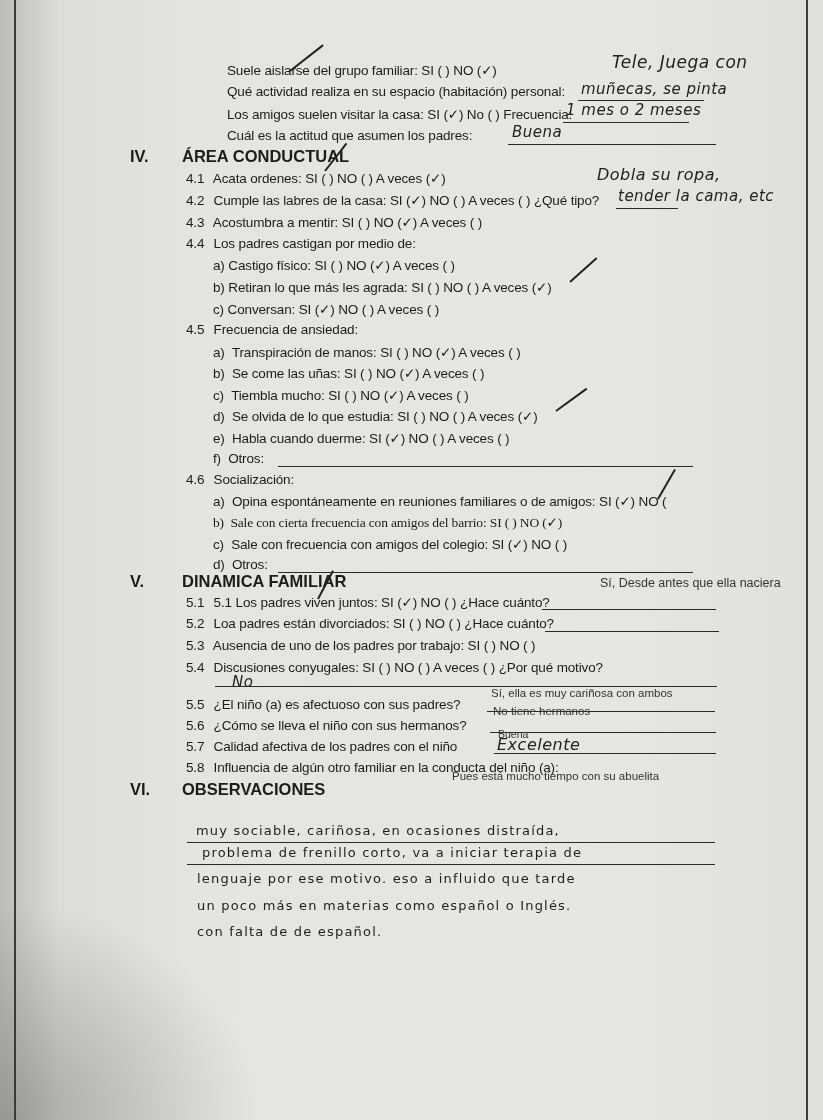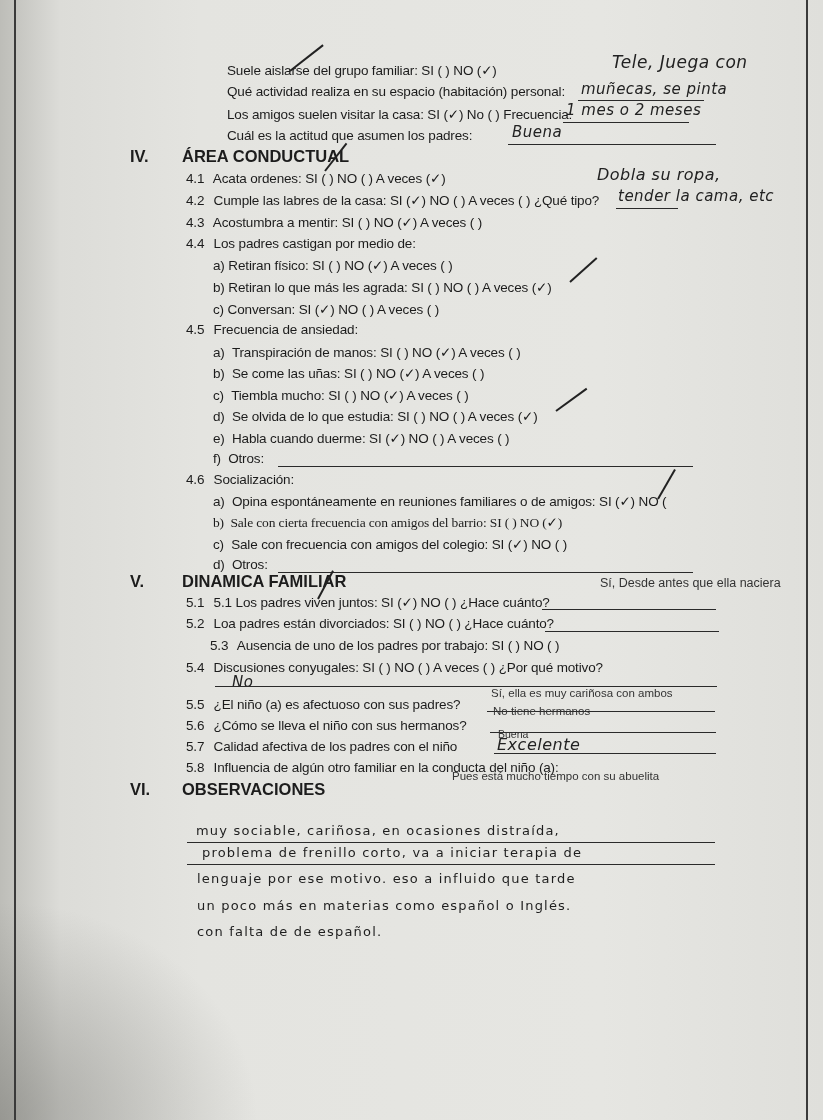--- a/index.html
+++ b/index.html
@@ -50,21 +50,21 @@
   <div class="ln" style="left:186px;top:170px;"><span class="num">4.1</span> <span>Acata ordenes: SI ( ) NO ( ) A veces (✓)</span></div>
   <div class="check" style="left:325px;top:170px;transform:rotate(-52deg);width:35px;"></div>
 
   <div class="hw" style="left:597px;top:165px;font-size:16px;">Dobla su ropa,</div>
   <div class="ln" style="left:186px;top:192px;"><span class="num">4.2</span> <span>Cumple las labres de la casa: SI (✓) NO ( ) A veces ( ) ¿Qué tipo?</span></div>
   <div class="uline" style="left:616px;top:208px;width:62px;"></div>
   <div class="hw" style="left:618px;top:187px;">tender la cama, etc</div>
 
   <div class="ln" style="left:186px;top:214px;"><span class="num">4.3</span> <span>Acostumbra a mentir: SI ( ) NO (✓) A veces ( )</span></div>
   <div class="ln" style="left:186px;top:236px;"><span class="num">4.4</span> <span>Los padres castigan por medio de:</span></div>
-  <div class="ln" style="left:213px;top:257px;"><span>a)</span> <span>Retiran físico: SI ( ) NO (✓) A veces ( )</span></div>
+  <div class="ln" style="left:213px;top:257px;"><span>a)</span> <span>Castigo físico: SI ( ) NO (✓) A veces ( )</span></div>
   <div class="ln" style="left:213px;top:279px;"><span>b)</span> <span>Retiran lo que más les agrada: SI ( ) NO ( ) A veces (✓)</span></div>
   <div class="check" style="left:570px;top:281px;transform:rotate(-42deg);width:36px;"></div>
   <div class="ln" style="left:213px;top:301px;"><span>c)</span> <span>Conversan: SI (✓) NO ( ) A veces ( )</span></div>
 
   <div class="ln" style="left:186px;top:322px;"><span class="num">4.5</span> <span>Frecuencia de ansiedad:</span></div>
   <div class="ln" style="left:213px;top:344px;"><span>a)</span>&nbsp;&nbsp;<span>Transpiración de manos: SI ( ) NO (✓) A veces ( )</span></div>
   <div class="ln" style="left:213px;top:365px;"><span>b)</span>&nbsp;&nbsp;<span>Se come las uñas: SI ( ) NO (✓) A veces ( )</span></div>
   <div class="ln" style="left:213px;top:387px;"><span>c)</span>&nbsp;&nbsp;<span>Tiembla mucho: SI ( ) NO (✓) A veces ( )</span></div>
   <div class="ln" style="left:213px;top:408px;"><span>d)</span>&nbsp;&nbsp;<span>Se olvida de lo que estudia: SI ( ) NO ( ) A veces (✓)</span></div>
   <div class="check" style="left:556px;top:410px;transform:rotate(-36deg);width:38px;"></div>
@@ -84,21 +84,21 @@
   <div class="hd" style="left:182px;top:572px;">DINAMICA FAMILIAR</div>
   <div class="typed" style="left:600px;top:576px;font-size:12.5px;">Sí, Desde antes que ella naciera</div>
 
   <div class="ln" style="left:186px;top:594px;"><span class="num">5.1</span> <span>5.1 Los padres viven juntos: SI (✓) NO ( ) ¿Hace cuánto?</span></div>
   <div class="uline" style="left:542px;top:609px;width:174px;"></div>
   <div class="check" style="left:318px;top:598px;transform:rotate(-62deg);width:32px;"></div>
 
   <div class="ln" style="left:186px;top:616px;"><span class="num">5.2</span> <span>Loa padres están divorciados: SI ( ) NO ( ) ¿Hace cuánto?</span></div>
   <div class="uline" style="left:545px;top:631px;width:174px;"></div>
 
-  <div class="ln" style="left:186px;top:638px;margin-left:24px;"><span class="num">5.3</span> <span>Ausencia de uno de los padres por trabajo: SI ( ) NO ( )</span></div>
+  <div class="ln" style="left:186px;top:638px;"><span class="num">5.3</span> <span>Ausencia de uno de los padres por trabajo: SI ( ) NO ( )</span></div>
 
   <div class="ln" style="left:186px;top:660px;"><span class="num">5.4</span> <span>Discusiones conyugales: SI ( ) NO ( ) A veces ( ) ¿Por qué motivo?</span></div>
   <div class="hw" style="left:232px;top:673px;">No</div>
   <div class="uline" style="left:215px;top:686px;width:502px;"></div>
 
   <div class="typed" style="left:491px;top:687px;">Sí, ella es muy cariñosa con ambos</div>
   <div class="ln" style="left:186px;top:697px;"><span class="num">5.5</span> <span>¿El niño (a) es afectuoso con sus padres?</span></div>
   <div class="uline" style="left:487px;top:711px;width:228px;"></div>
 
   <div class="typed" style="left:493px;top:705px;">No tiene hermanos</div>

